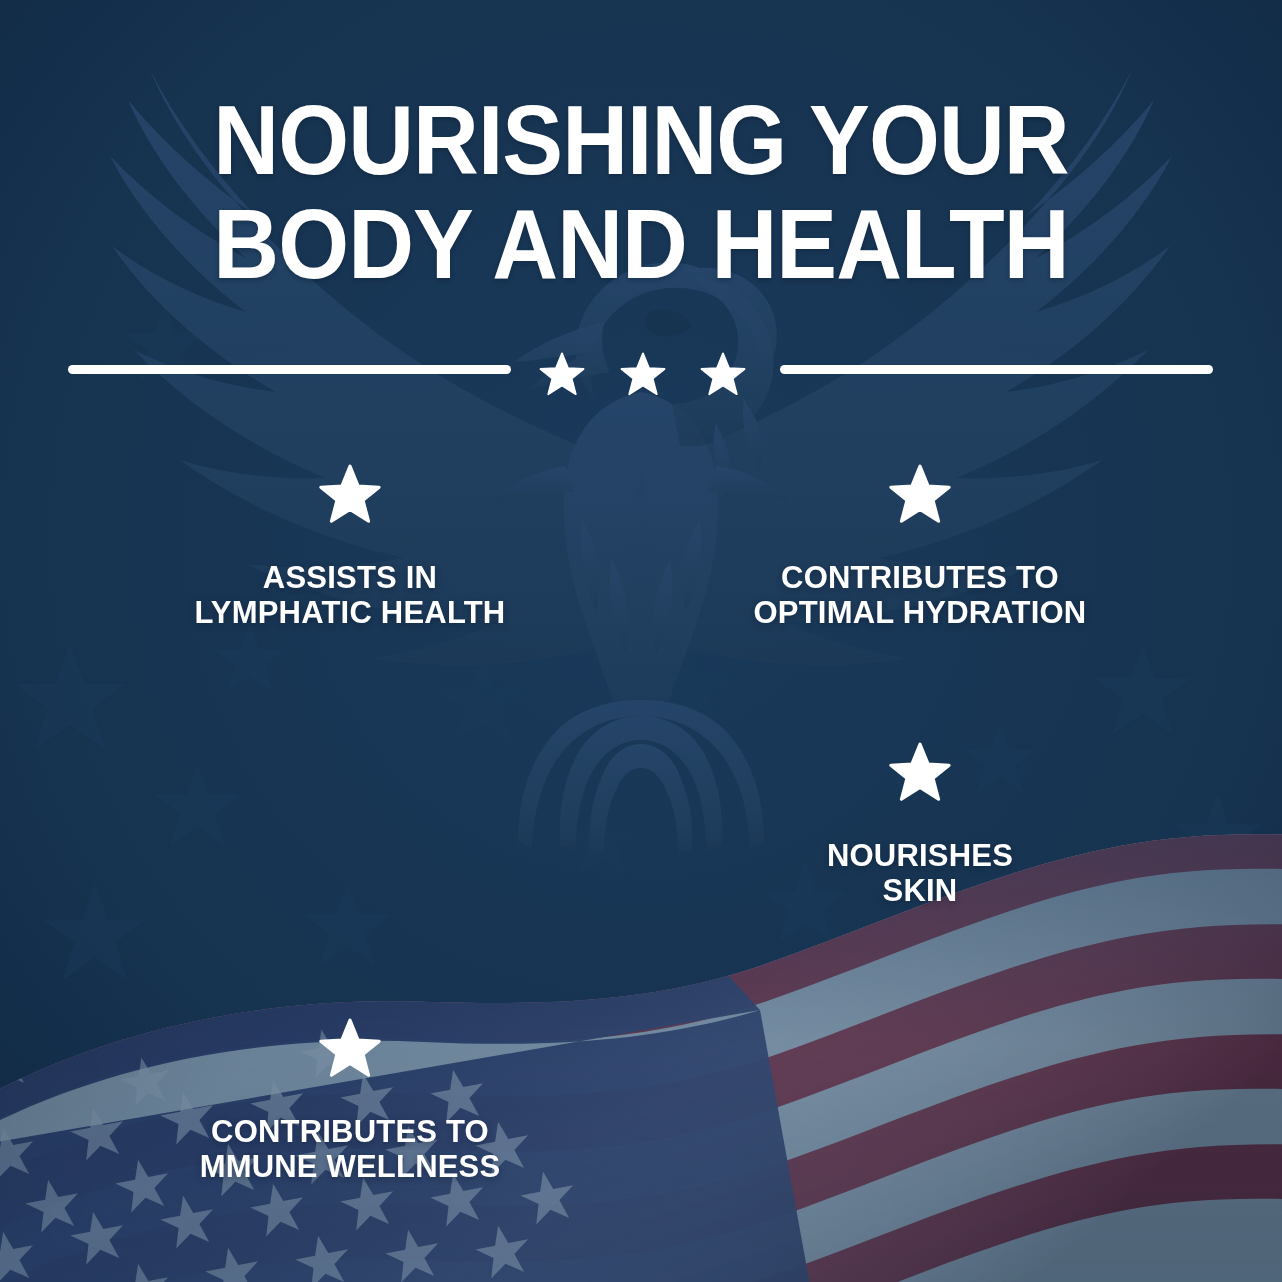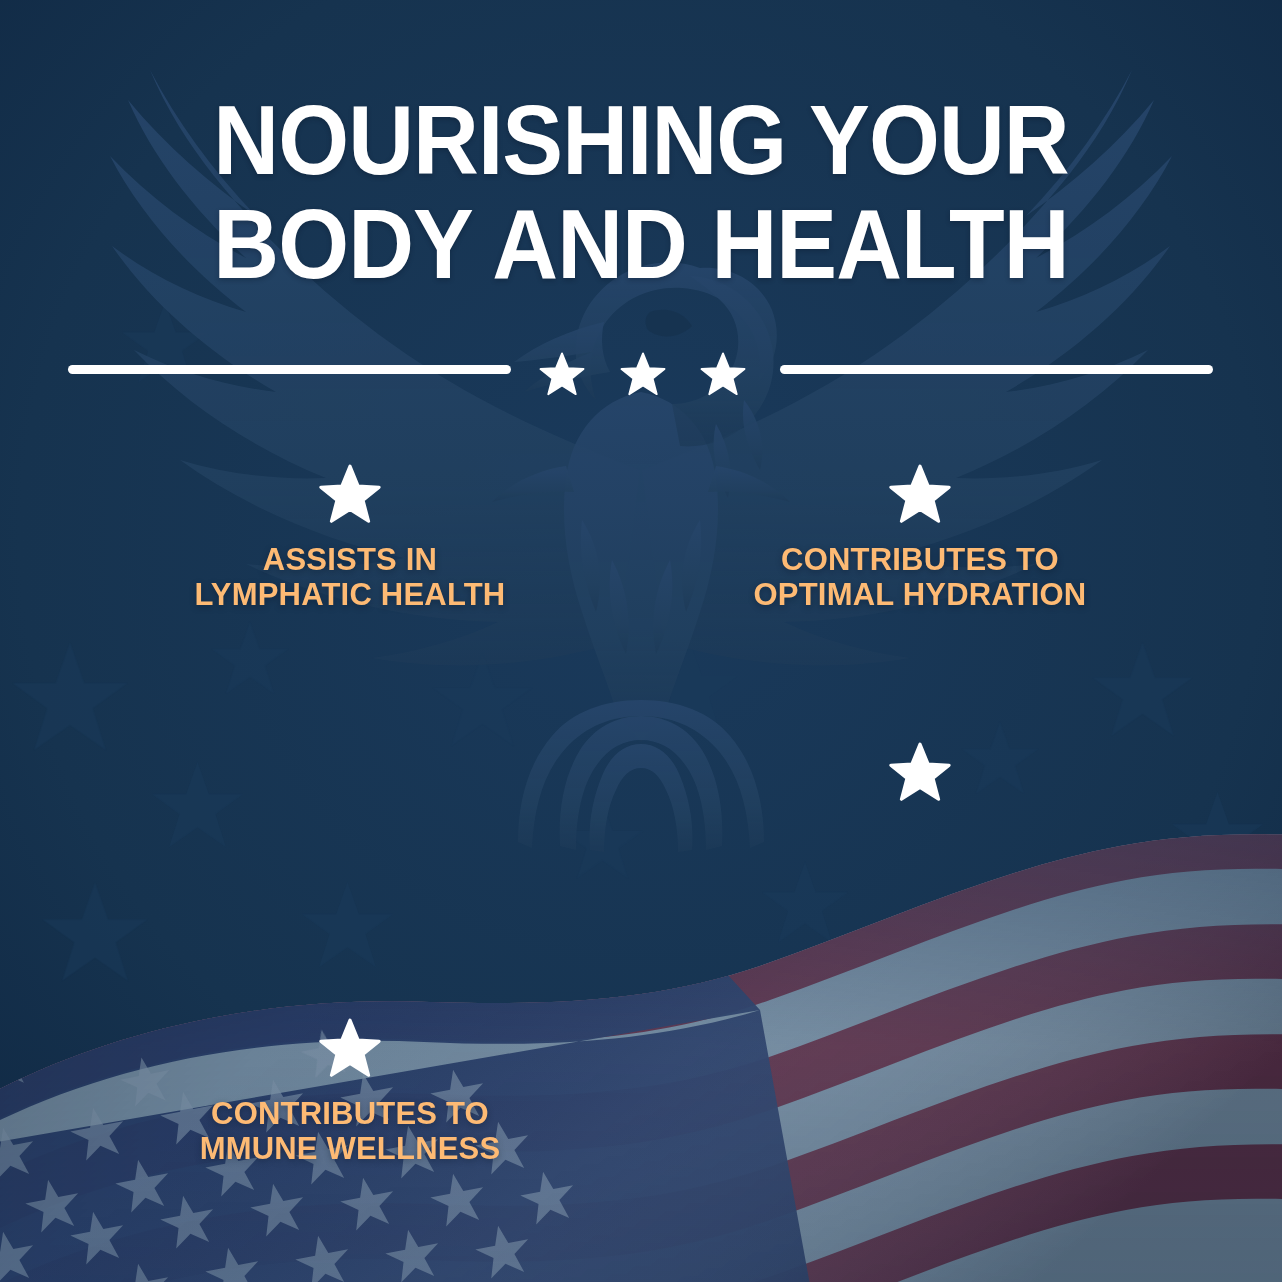--- a/index.html
+++ b/index.html
@@ -40,22 +40,22 @@
   .dstar{position:absolute;top:0;width:46px;height:44px;}
   .dstar svg{display:block;width:100%;height:100%;}
   .dstar-1{left:539px;}
   .dstar-2{left:620px;}
   .dstar-3{left:700px;}
 
   .feature{position:absolute;text-align:center;}
   .feature .fstar{margin:0 auto;width:62px;height:60px;}
   .feature .fstar svg{display:block;width:100%;height:100%;}
   .feature .flabel{
-    margin-top:18px;
-    color:#fdba74;
+    margin-top:36px;
+    color:#ffffff;
     font-family:"Liberation Sans", sans-serif;
     font-weight:700;
     font-size:31px;
     line-height:35px;
     letter-spacing:0.2px;
     white-space:pre-line;
     text-shadow:0 2px 6px rgba(5,18,33,.35);
   }
 
   
@@ -400,20 +400,22 @@
 OPTIMAL HYDRATION</div>
     </div>
 
 
     <div class="feature f4">
       <div class="fstar">
         <svg viewBox="0 0 100 96" xmlns="http://www.w3.org/2000/svg">
           <path d="M50 3 L63 35 L97 37 L71 58 L80 92 L50 73 L20 92 L29 58 L3 37 L37 35 Z" fill="#ffffff" stroke="#ffffff" stroke-width="5" stroke-linejoin="round"></path>
         </svg>
       </div>
+      <div class="flabel">NOURISHES
+SKIN</div>
     </div>
 
     <div class="feature f5">
       <div class="fstar">
         <svg viewBox="0 0 100 96" xmlns="http://www.w3.org/2000/svg">
           <path d="M50 3 L63 35 L97 37 L71 58 L80 92 L50 73 L20 92 L29 58 L3 37 L37 35 Z" fill="#ffffff" stroke="#ffffff" stroke-width="5" stroke-linejoin="round"></path>
         </svg>
       </div>
       <div class="flabel">CONTRIBUTES TO
 MMUNE WELLNESS</div>

